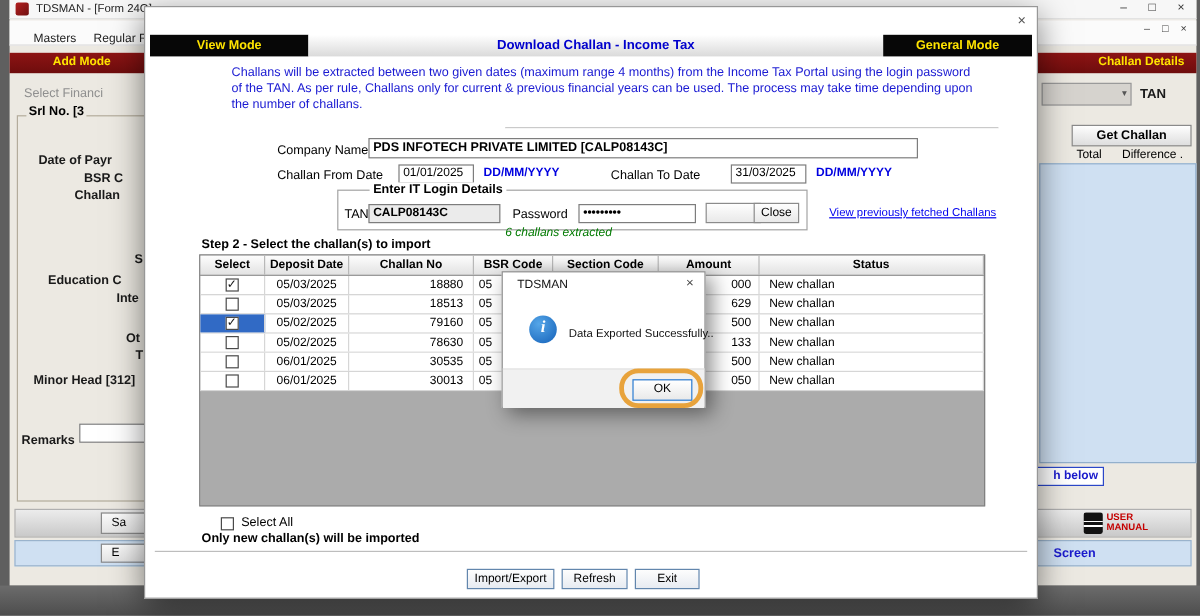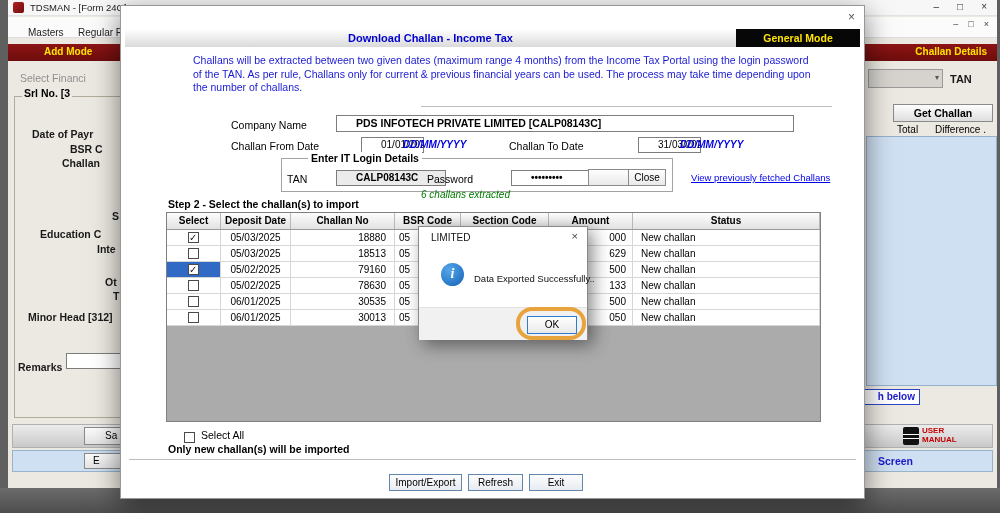--- a/index.html
+++ b/index.html
@@ -40,22 +40,22 @@
   
   #dialog { position:absolute; left:120px; top:5px; width:745px; height:494px; background:#fff; border:1px solid #979797; box-shadow:0 8px 26px rgba(0,0,0,.5); z-index:10; }
   .dlgclose { position:absolute; right:9px; top:4px; font-size:12px; color:#555; }
   .dlghdr { position:absolute; left:4px; top:23px; right:4px; height:18px; display:flex; }
   .seg-dark { background:#070707; color:#ffe400; font-weight:bold; font-size:10.5px; text-align:center; line-height:18px; }
   .seg-title { flex:1; background:linear-gradient(#ffffff,#dadada); color:#0000cd; font-weight:bold; font-size:11px; text-align:center; line-height:18px; }
   .desc { position:absolute; left:72px; top:48px; width:618px; color:#1a1ad2; font-size:10.5px; line-height:13.5px; }
   .steplbl { position:absolute; font-weight:bold; font-size:10.5px; color:#000; white-space:nowrap; }
   .etline { position:absolute; height:2px; border-top:1px solid #bdbdbd; border-bottom:1px solid #fff; }
   .flabel { position:absolute; font-size:10.5px; color:#000; white-space:nowrap; }
-  .dinp { position:absolute; background:#fff; border:1px solid #7d7d7d; font-size:10px; padding:1px 19px; white-space:nowrap; overflow:hidden;margin-left:29px; }
-  .hint { position:absolute; color:#0000e0; font-weight:bold; font-size:10px; white-space:nowrap;font-style:italic; }
+  .dinp { position:absolute; background:#fff; border:1px solid #7d7d7d; font-size:10px; padding:1px 3px; white-space:nowrap; overflow:hidden; }
+  .hint { position:absolute; color:#0000e0; font-weight:bold; font-size:10px; white-space:nowrap; }
   .loginbox { position:absolute; left:160px; top:152px; width:392px; height:34px; border:1px solid #a3a3a3; }
   .logincap { position:absolute; left:187px; top:146px; background:#fff; padding:0 3px; font-weight:bold; font-size:10.5px; }
   .btn { position:absolute; background:linear-gradient(#fefefe,#e9e9e9); border:1px solid #8b8b8b; font-size:10px; text-align:center; }
   .link { position:absolute; color:#0000ee; text-decoration:underline; font-size:9.5px; white-space:nowrap; }
   .greennote { position:absolute; color:#007a00; font-style:italic; font-size:10px; }
   .dlgbtn { position:absolute; height:17px; background:linear-gradient(#fdfdfd,#e7ebf1); border:1px solid #6286ad; font-size:10px; text-align:center; line-height:15px; }
 
   
   .tbl { position:absolute; left:45px; top:206px; width:655px; height:210px; border:1px solid #808080; background:#ababab; display:flex; flex-direction:column; }
   .thead { display:flex; height:17px; background:linear-gradient(#fdfdfd,#e2e2e2); border-bottom:1px solid #9a9a9a; font-weight:bold; }
@@ -135,39 +135,40 @@
     <span class="abs formlbl" style="left:10px; top:361px">Remarks</span>
     <div class="abs inpbox" style="left:58px; top:353px; width:56px; height:16px;"></div>
 
     <div class="gcbtn">Get Challan</div>
     <span class="abs nowrap" style="left:889px; top:124px; font-size:10px;">Total</span>
     <span class="abs nowrap" style="left:927px; top:124px; font-size:10px;">Difference .</span>
     <div class="bluepanel"></div>
     <div class="belownote">h below</div>
 
     <div class="graybar"></div>
-    <div class="abs smallbtn" style="left:76px; top:427px; width:64px; height:18px; padding:2px 0 0 20px;">Sa</div>
+    <div class="abs smallbtn" style="left:76px; top:427px; width:64px; height:18px; padding:2px 0 0 8px;">Sa</div>
     <div class="manicon"></div>
     <div class="mantxt">
       <div>USER</div>
       <div>MANUAL</div>
     </div>
 
     <div class="bluebar"></div>
     <div class="abs smallbtn" style="left:76px; top:453px; width:64px; height:16px; padding:1px 0 0 8px;">E</div>
     <span class="abs nowrap" style="left:870px; top:455px; color:#1a1acc; font-weight:bold; font-size:10.5px;">Screen</span>
   </div>
 
   <div class="taskstrip"></div>
 
   <div id="dialog">
 
     <span class="dlgclose">×</span>
 
     <div class="dlghdr">
+      <div class="seg-dark" style="width:132px">View Mode</div>
       <div class="seg-title">Download Challan - Income Tax</div>
       <div class="seg-dark" style="width:124px">General Mode</div>
     </div>
 
     <div class="desc">Challans will be extracted between two given dates (maximum range 4 months) from the Income Tax Portal using the login password of the TAN. As per rule, Challans only for current &amp; previous financial years can be used. The process may take time depending upon the number of challans.</div>
 
     <div class="etline" style="left:300px; top:100px; right:32px;"></div>
 
     <span class="flabel" style="left:110px; top:113px">Company Name</span>
     <div class="dinp bold" style="left:186px; top:109px; width:458px; height:17px; font-size:10.5px;">PDS INFOTECH PRIVATE LIMITED [CALP08143C]</div>
@@ -278,21 +279,21 @@
     <span class="steplbl" style="left:47px; top:437px;">Only new challan(s) will be imported</span>
 
     <div class="etline" style="left:8px; right:8px; top:453px;"></div>
 
     <div class="dlgbtn" style="left:268px; top:468px; width:73px;">Import/Export</div>
     <div class="dlgbtn" style="left:347px; top:468px; width:55px;">Refresh</div>
     <div class="dlgbtn" style="left:408px; top:468px; width:54px;">Exit</div>
   </div>
 
   <div id="msgbox">
-    <span class="mbtitle">LIMITED</span>
+    <span class="mbtitle">TDSMAN</span>
     <span class="mbclose">×</span>
     <div class="infoicon">i</div>
     <div class="mbtext">Data Exported Successfully..</div>
     <div class="mbfooter">
       <div class="okbtn">OK</div>
     </div>
   </div>
 
   <div id="ok-ring"></div>
 

